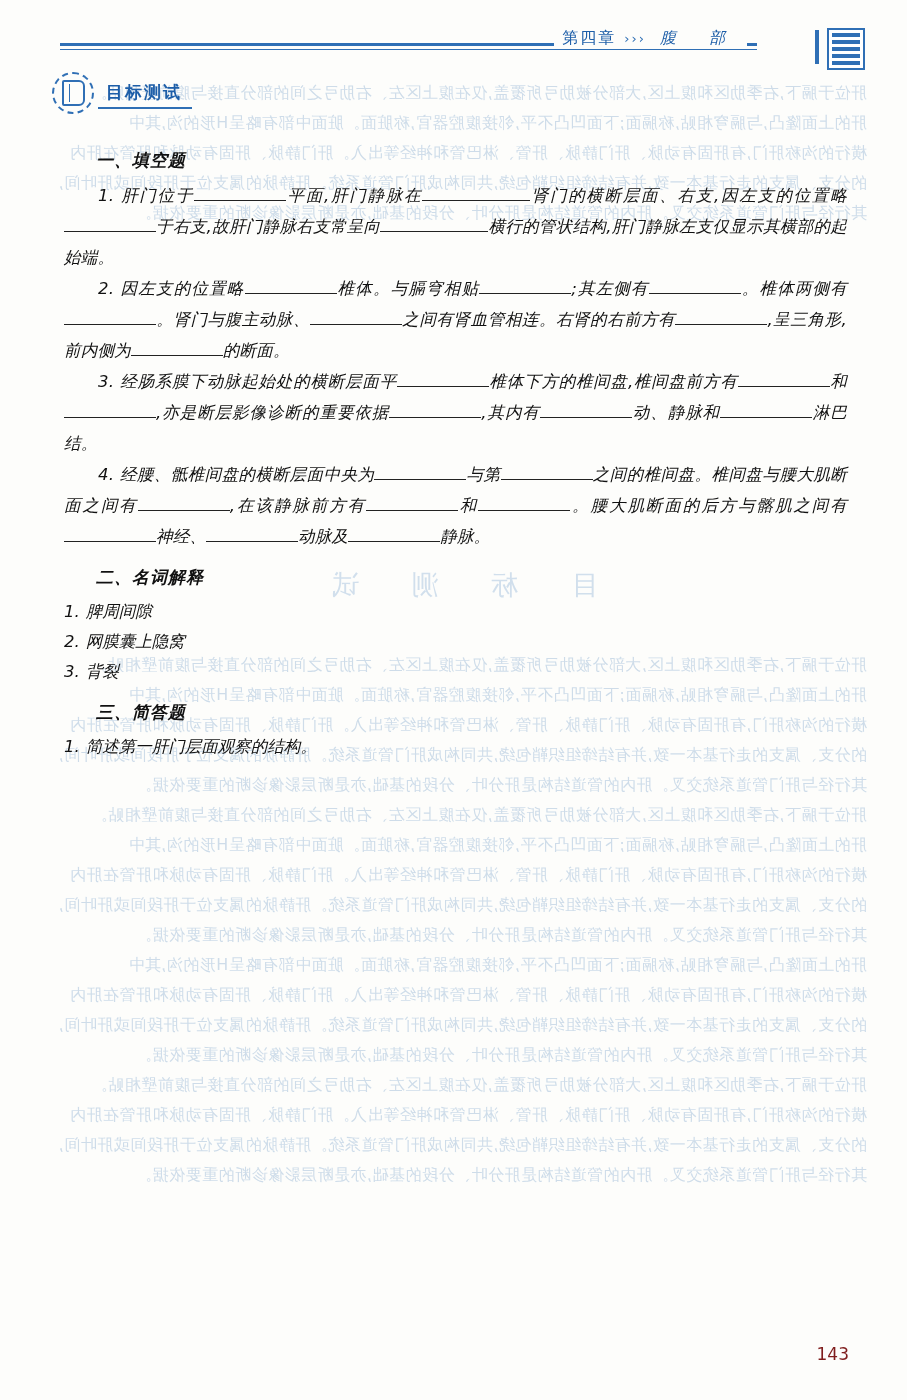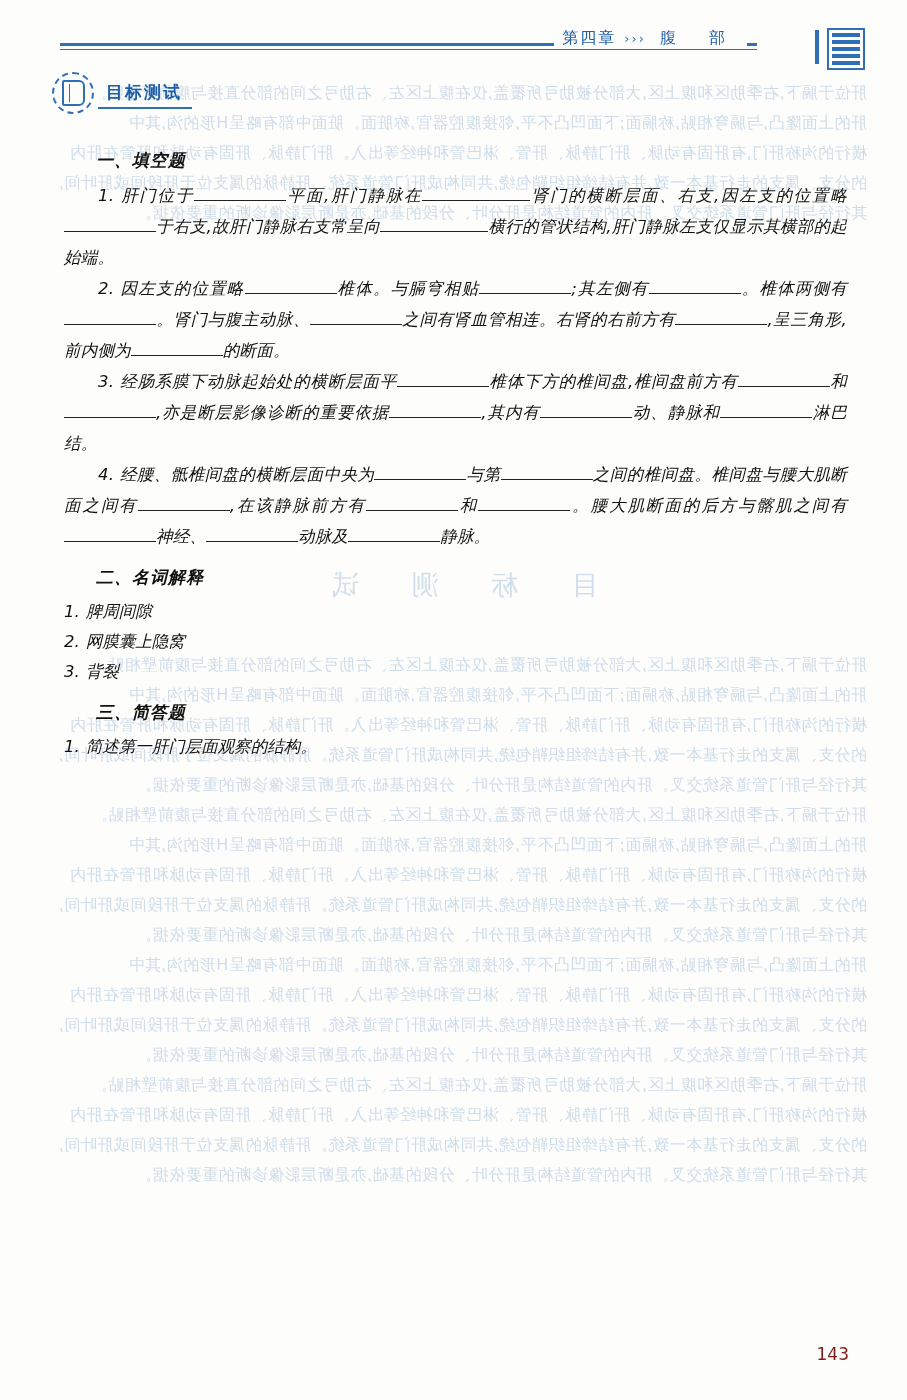--- a/index.html
+++ b/index.html
@@ -59,20 +59,21 @@
   .header-title .chap { letter-spacing: 2px; }
   .header-arrows {
     color: #2f6fb5;
     font-size: 13px;
     letter-spacing: 2px;
     margin: 0 8px;
   }
   .header-title .part {
     letter-spacing: 14px;
     padding-left: 6px;
+    font-style: italic;
   }
   .header-bar {
     position: absolute;
     right: 46px;
     top: 6px;
     width: 4px;
     height: 34px;
     background: #2f6fb5;
   }
   .header-flag {

